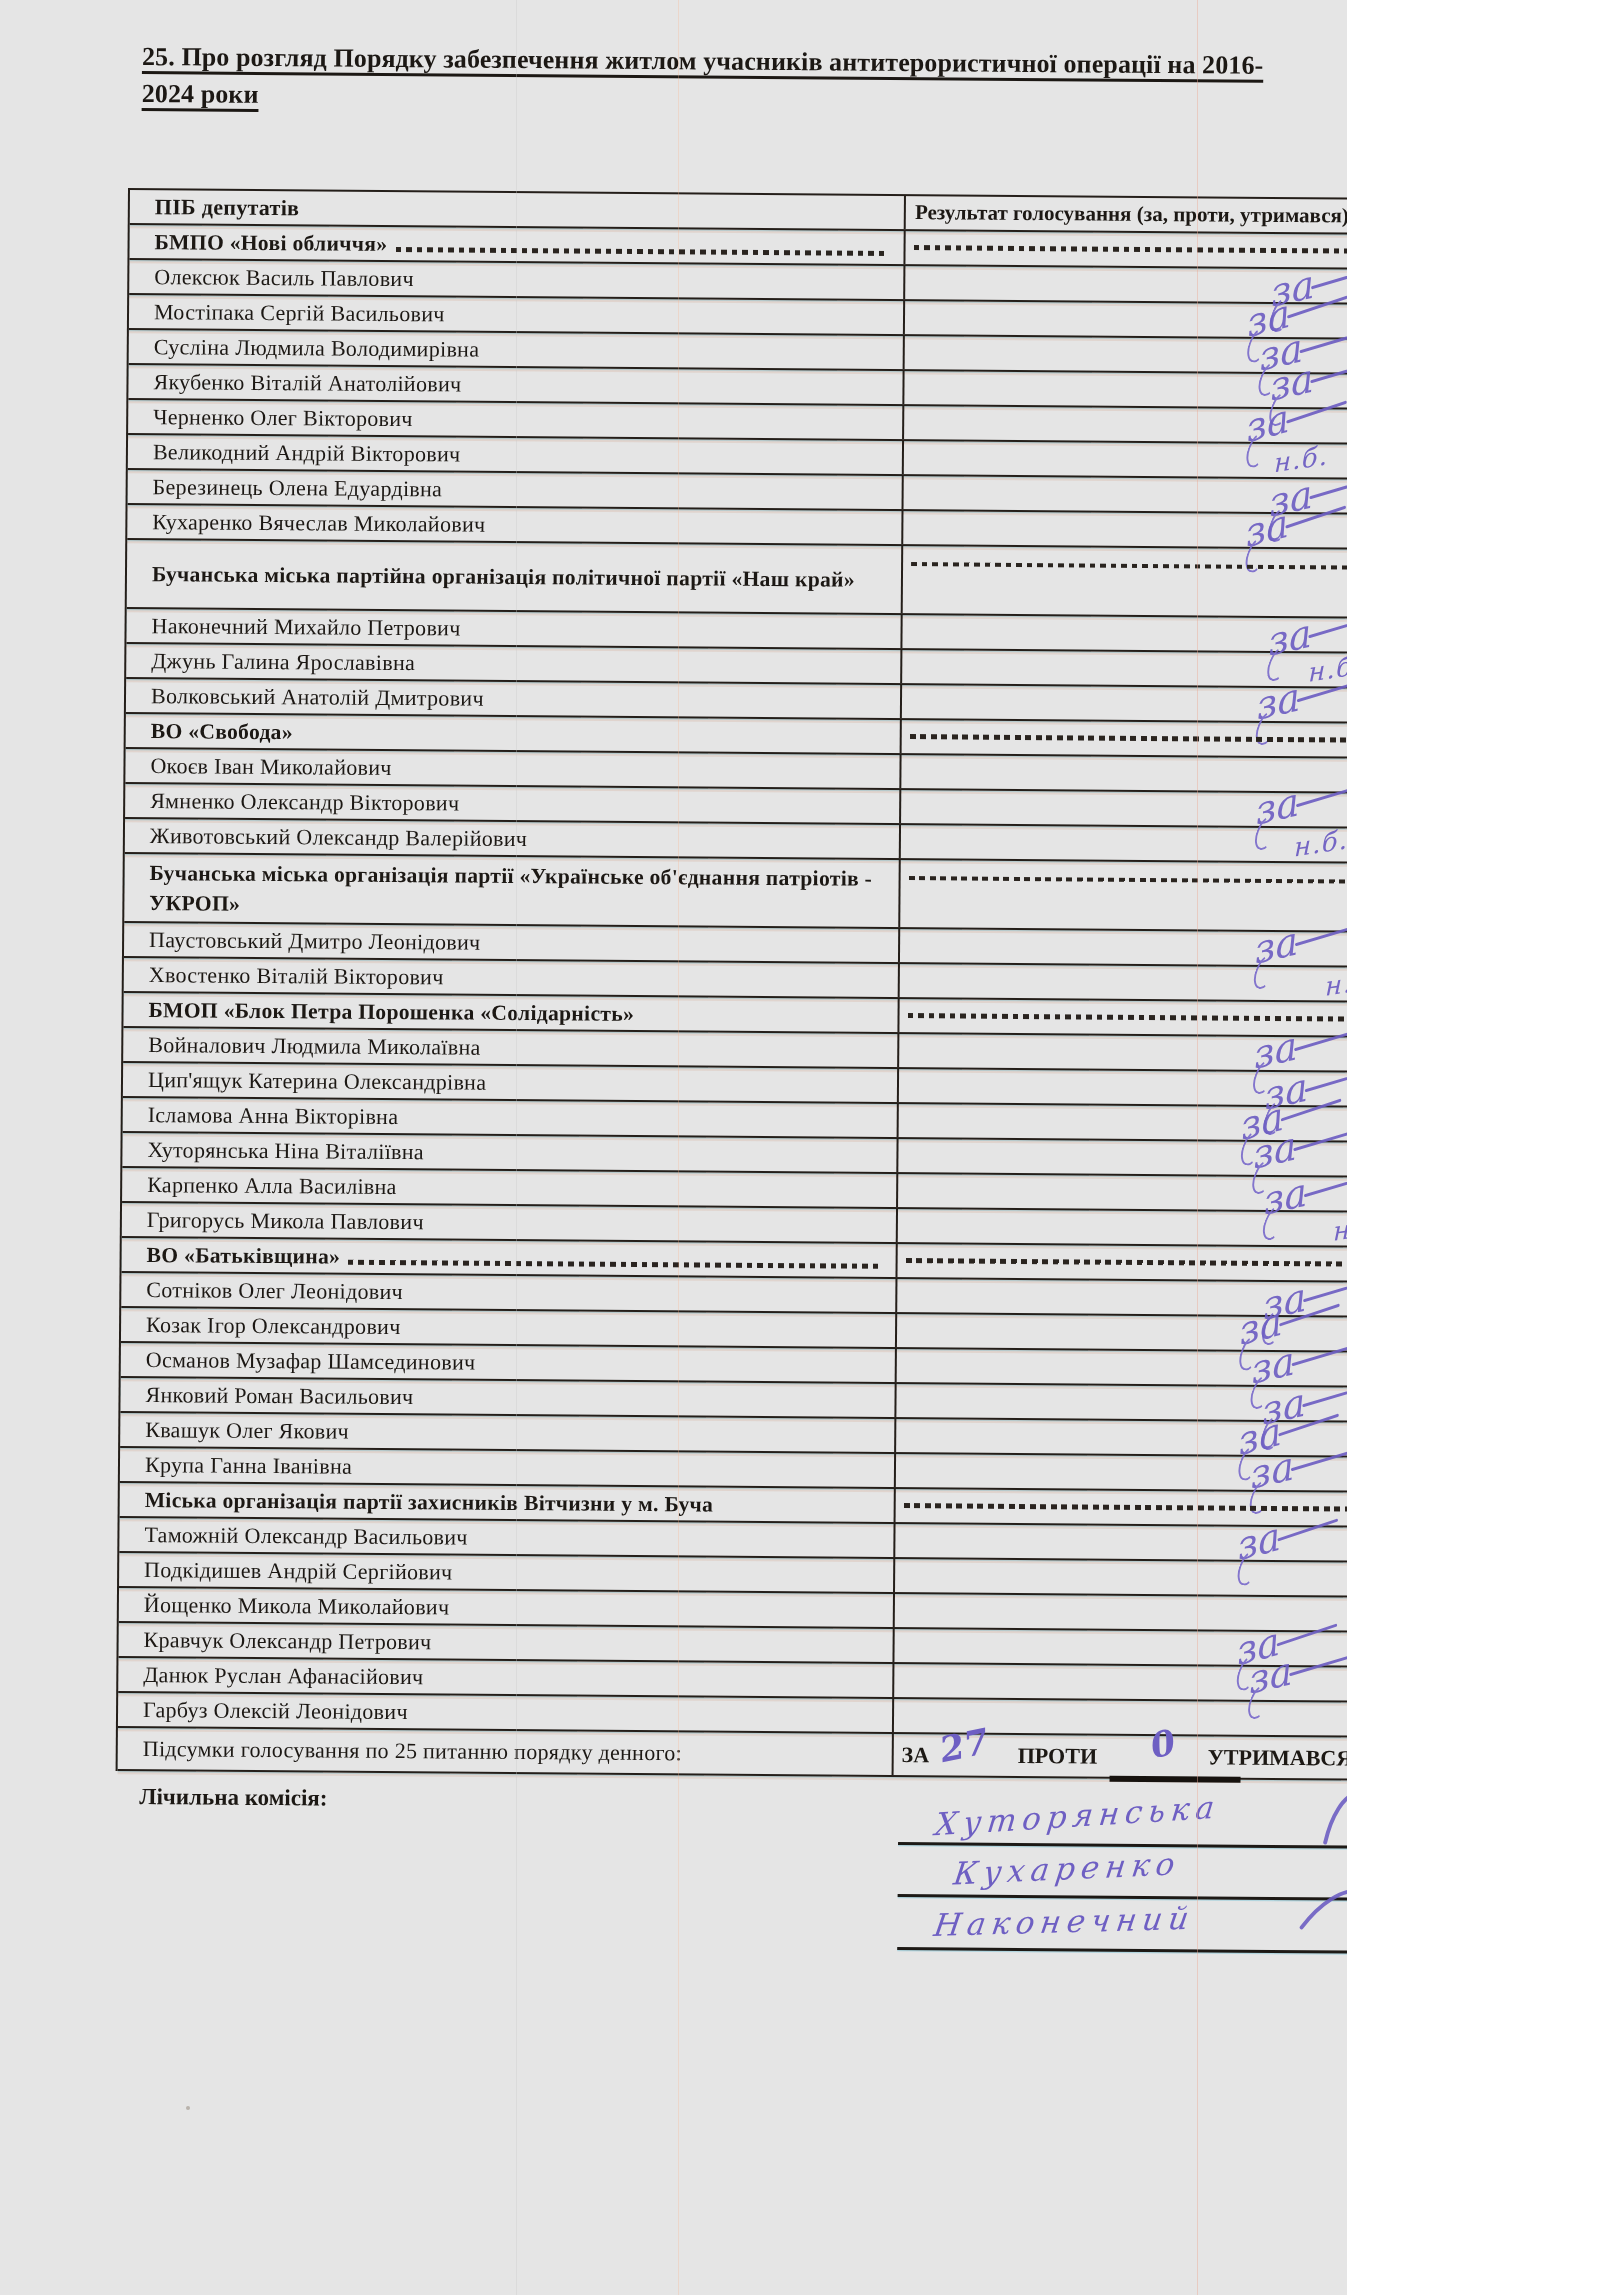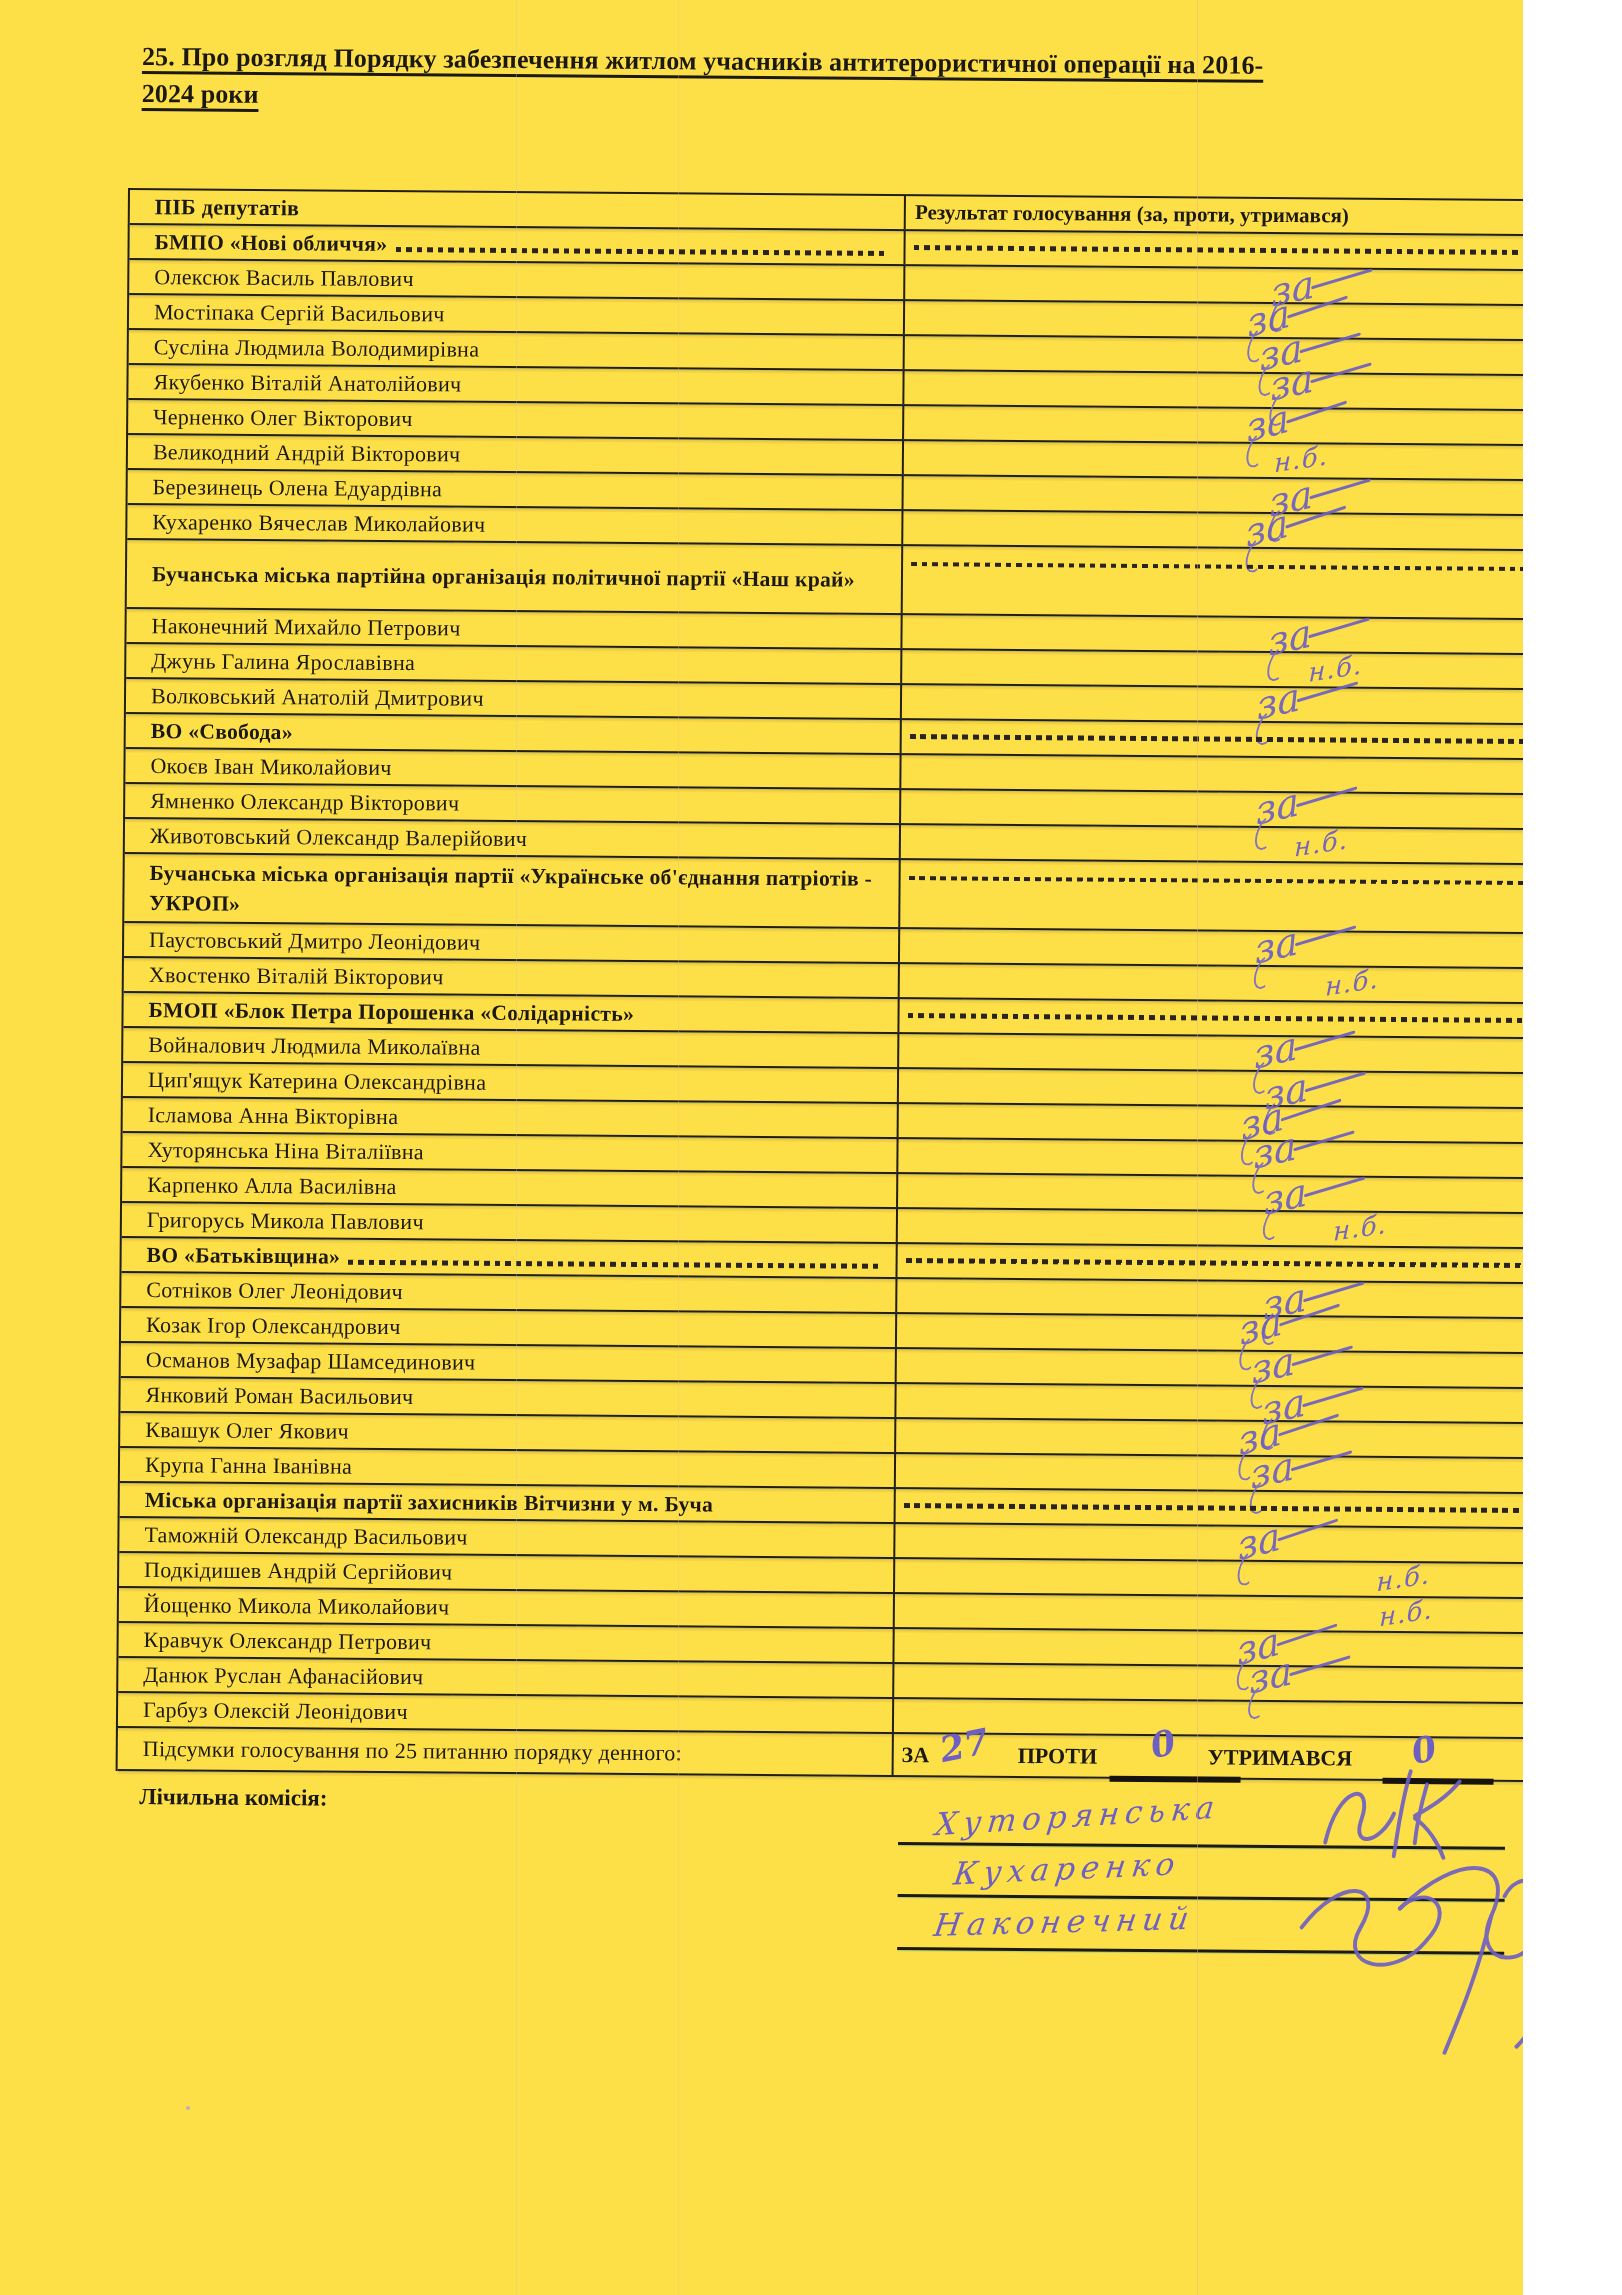--- a/index.html
+++ b/index.html
@@ -1,16 +1,16 @@
 <!DOCTYPE html>
 <html style="font-size:10.5px"><head>
 <meta charset="utf-8">
 <style>
   html,body{margin:0;padding:0;background:#ffffff;}
-  .page{position:relative;width:1523px;height:2295px;background:#fde047;overflow:hidden;
+  .page{position:relative;width:1347px;height:2295px;background:#e5e5e5;overflow:hidden;
         font-family:"Liberation Serif","DejaVu Serif",serif;color:#1c1814;}
   .skew{position:absolute;left:0;top:0;width:1623px;height:2295px;
         transform:rotate(0.45deg);transform-origin:137px 190px;}
 
   
   .title{position:absolute;left:141px;top:38px;width:1466px;
          font-size:26px;font-weight:bold;line-height:37px;letter-spacing:0.1px;}
   .title span{text-decoration:underline;text-decoration-thickness:2.6px;text-underline-offset:5.9px;}
 
   

